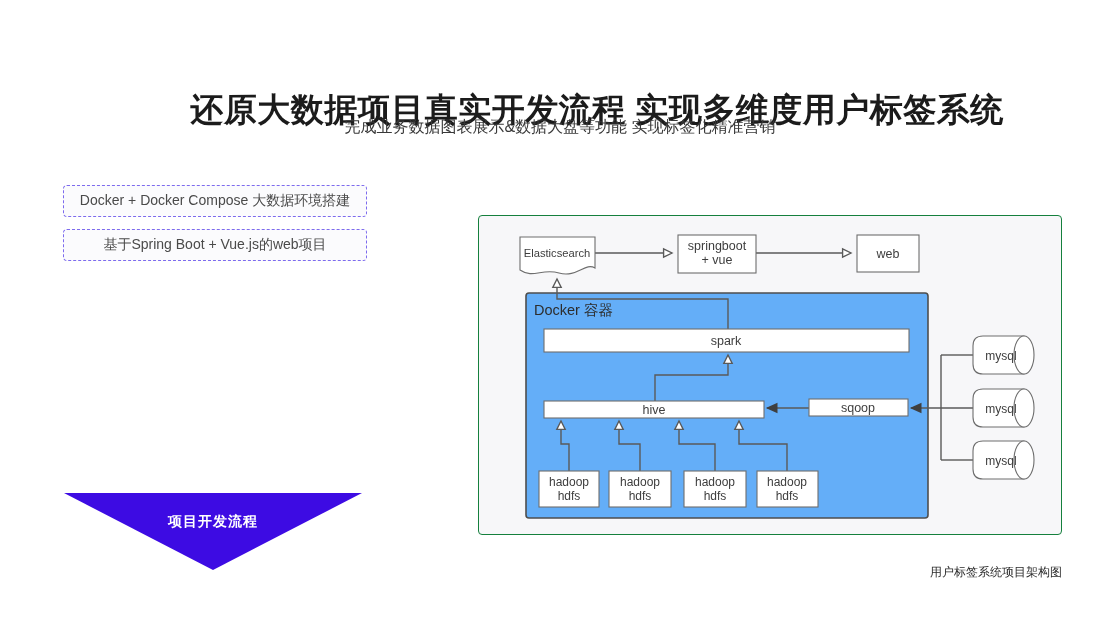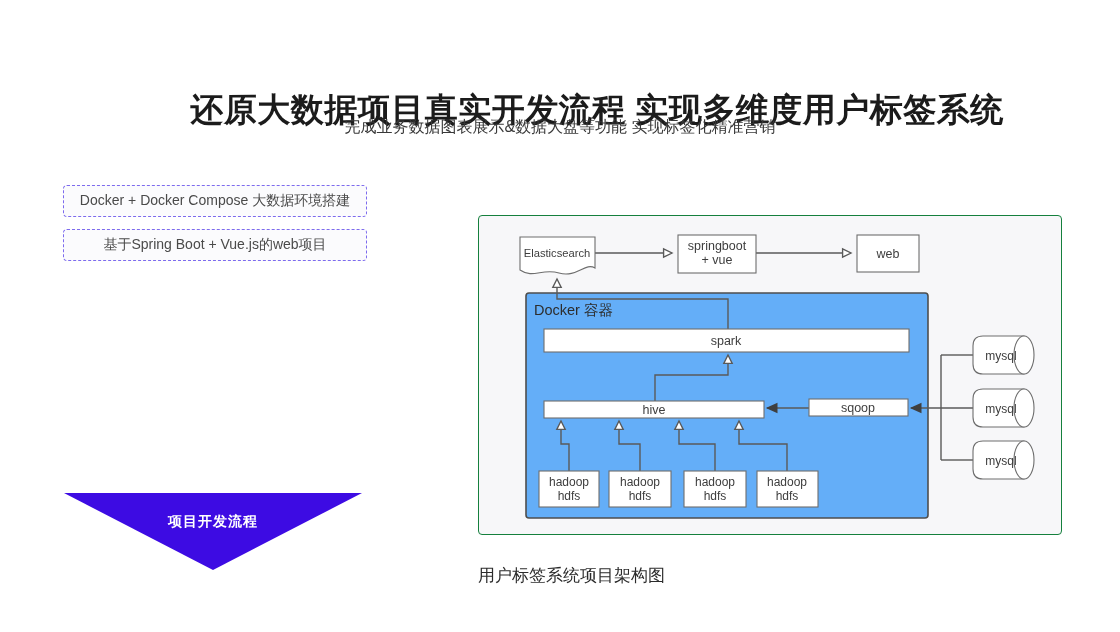--- a/index.html
+++ b/index.html
@@ -29,22 +29,22 @@
     display:flex;justify-content:center;align-items:flex-start;
   }
   .flow-arrow span{
     margin-top:20px;color:#ffffff;font-size:14px;font-weight:700;letter-spacing:1px;
   }
   .diagram-panel{
     position:absolute;left:478px;top:215px;width:584px;height:320px;
     background:#f7f7f9;border:1px solid #15803d;border-radius:4px;box-sizing:border-box;
   }
   .diagram-caption{
-    position:absolute;left:478px;top:564px;width:584px;text-align:left;
-    font-size:17px;color:#2b2b2b;
+    position:absolute;left:478px;top:564px;width:584px;text-align:right;
+    font-size:12px;color:#2b2b2b;
   }
   svg{display:block;}
   .node{fill:#ffffff;stroke:#6e6e6e;stroke-width:1.1;}
   .wire{fill:none;stroke:#5a5a5a;stroke-width:1.4;}
   .lbl{fill:#3d3d3d;}
 </style>
 </head>
 <body>
 
 <h1 class="page-title">还原大数据项目真实开发流程 实现多维度用户标签系统</h1>

